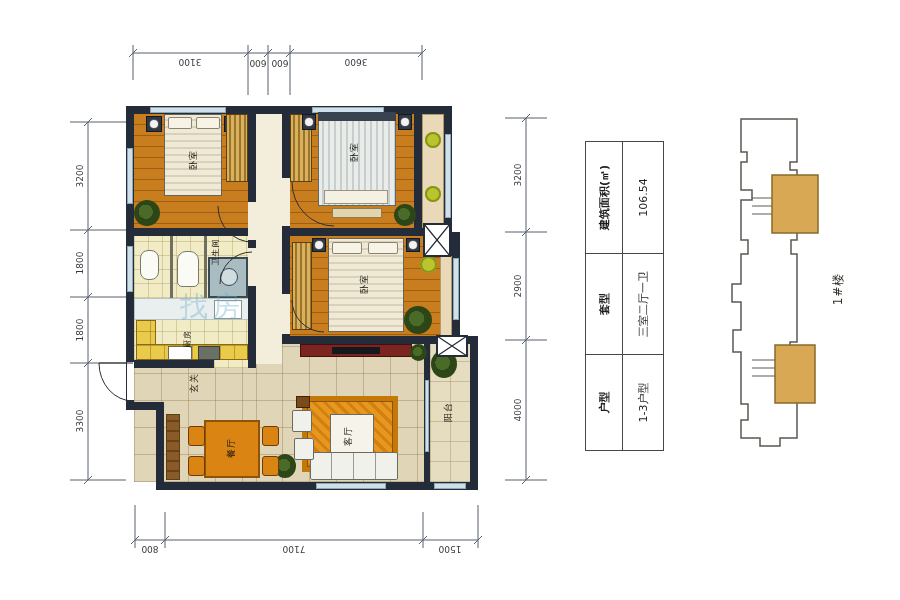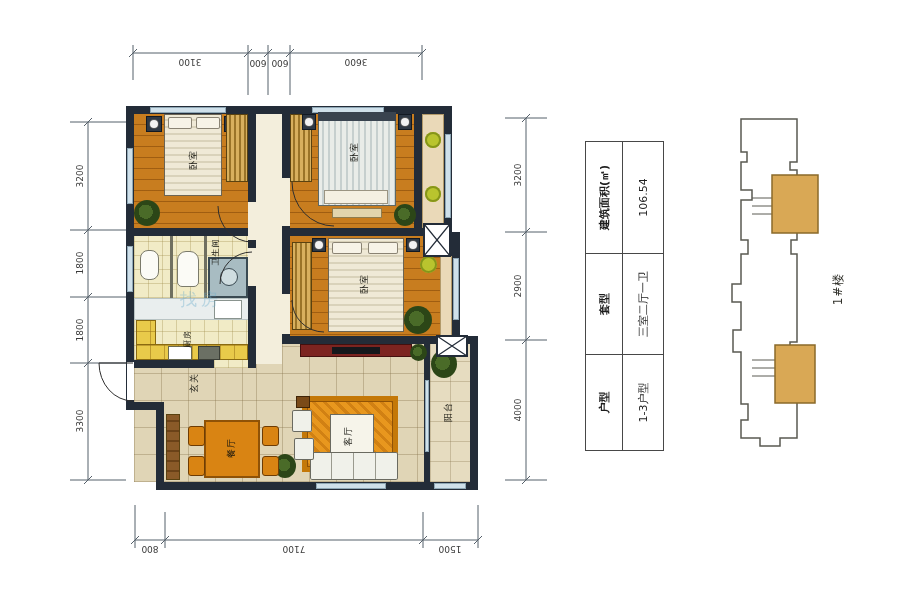--- a/index.html
+++ b/index.html
@@ -40,21 +40,21 @@
   .sofa{position:absolute;background:#f0f1ea;box-shadow:inset 0 0 0 1px #6a6a60;border-radius:2px;}
   .rug{position:absolute;background:#e8971e;
        background-image:repeating-linear-gradient(45deg,rgba(190,110,10,.55) 0 3px,transparent 3px 8px);
        box-shadow:inset 0 0 0 5px #c47808, inset 0 0 0 6px #8f5206;}
   .lbl{position:absolute;font-size:9px;color:#15150f;white-space:nowrap;letter-spacing:1px;
        transform:translate(-50%,-50%) rotate(-90deg);}
   .dim{position:absolute;font-size:9px;color:#3a3a3a;white-space:nowrap;
        transform:translate(-50%,-50%) rotate(180deg);}
   .dimv{position:absolute;font-size:9px;color:#3a3a3a;white-space:nowrap;
        transform:translate(-50%,-50%) rotate(-90deg);}
-  .watermark{position:absolute;font-size:17px;color:rgba(110,175,205,.40);letter-spacing:4px;}
+  .watermark{position:absolute;font-size:28px;color:rgba(110,175,205,.40);letter-spacing:4px;}
   .info-table-wrap{position:absolute;left:585px;top:451px;transform:rotate(-90deg);transform-origin:0 0;}
   .info-table{border-collapse:collapse;background:#fff;}
   .info-table td{border:1px solid #474747;text-align:center;vertical-align:middle;
        font-size:11px;color:#1d1d1d;padding:0;}
   .info-table .hd{font-weight:bold;height:36px;}
   .info-table .vl{height:40px;}
   .kp-label{position:absolute;font-size:12px;color:#33332d;white-space:nowrap;letter-spacing:1px;
        transform:translate(-50%,-50%) rotate(-90deg);}
 </style>
 </head>

